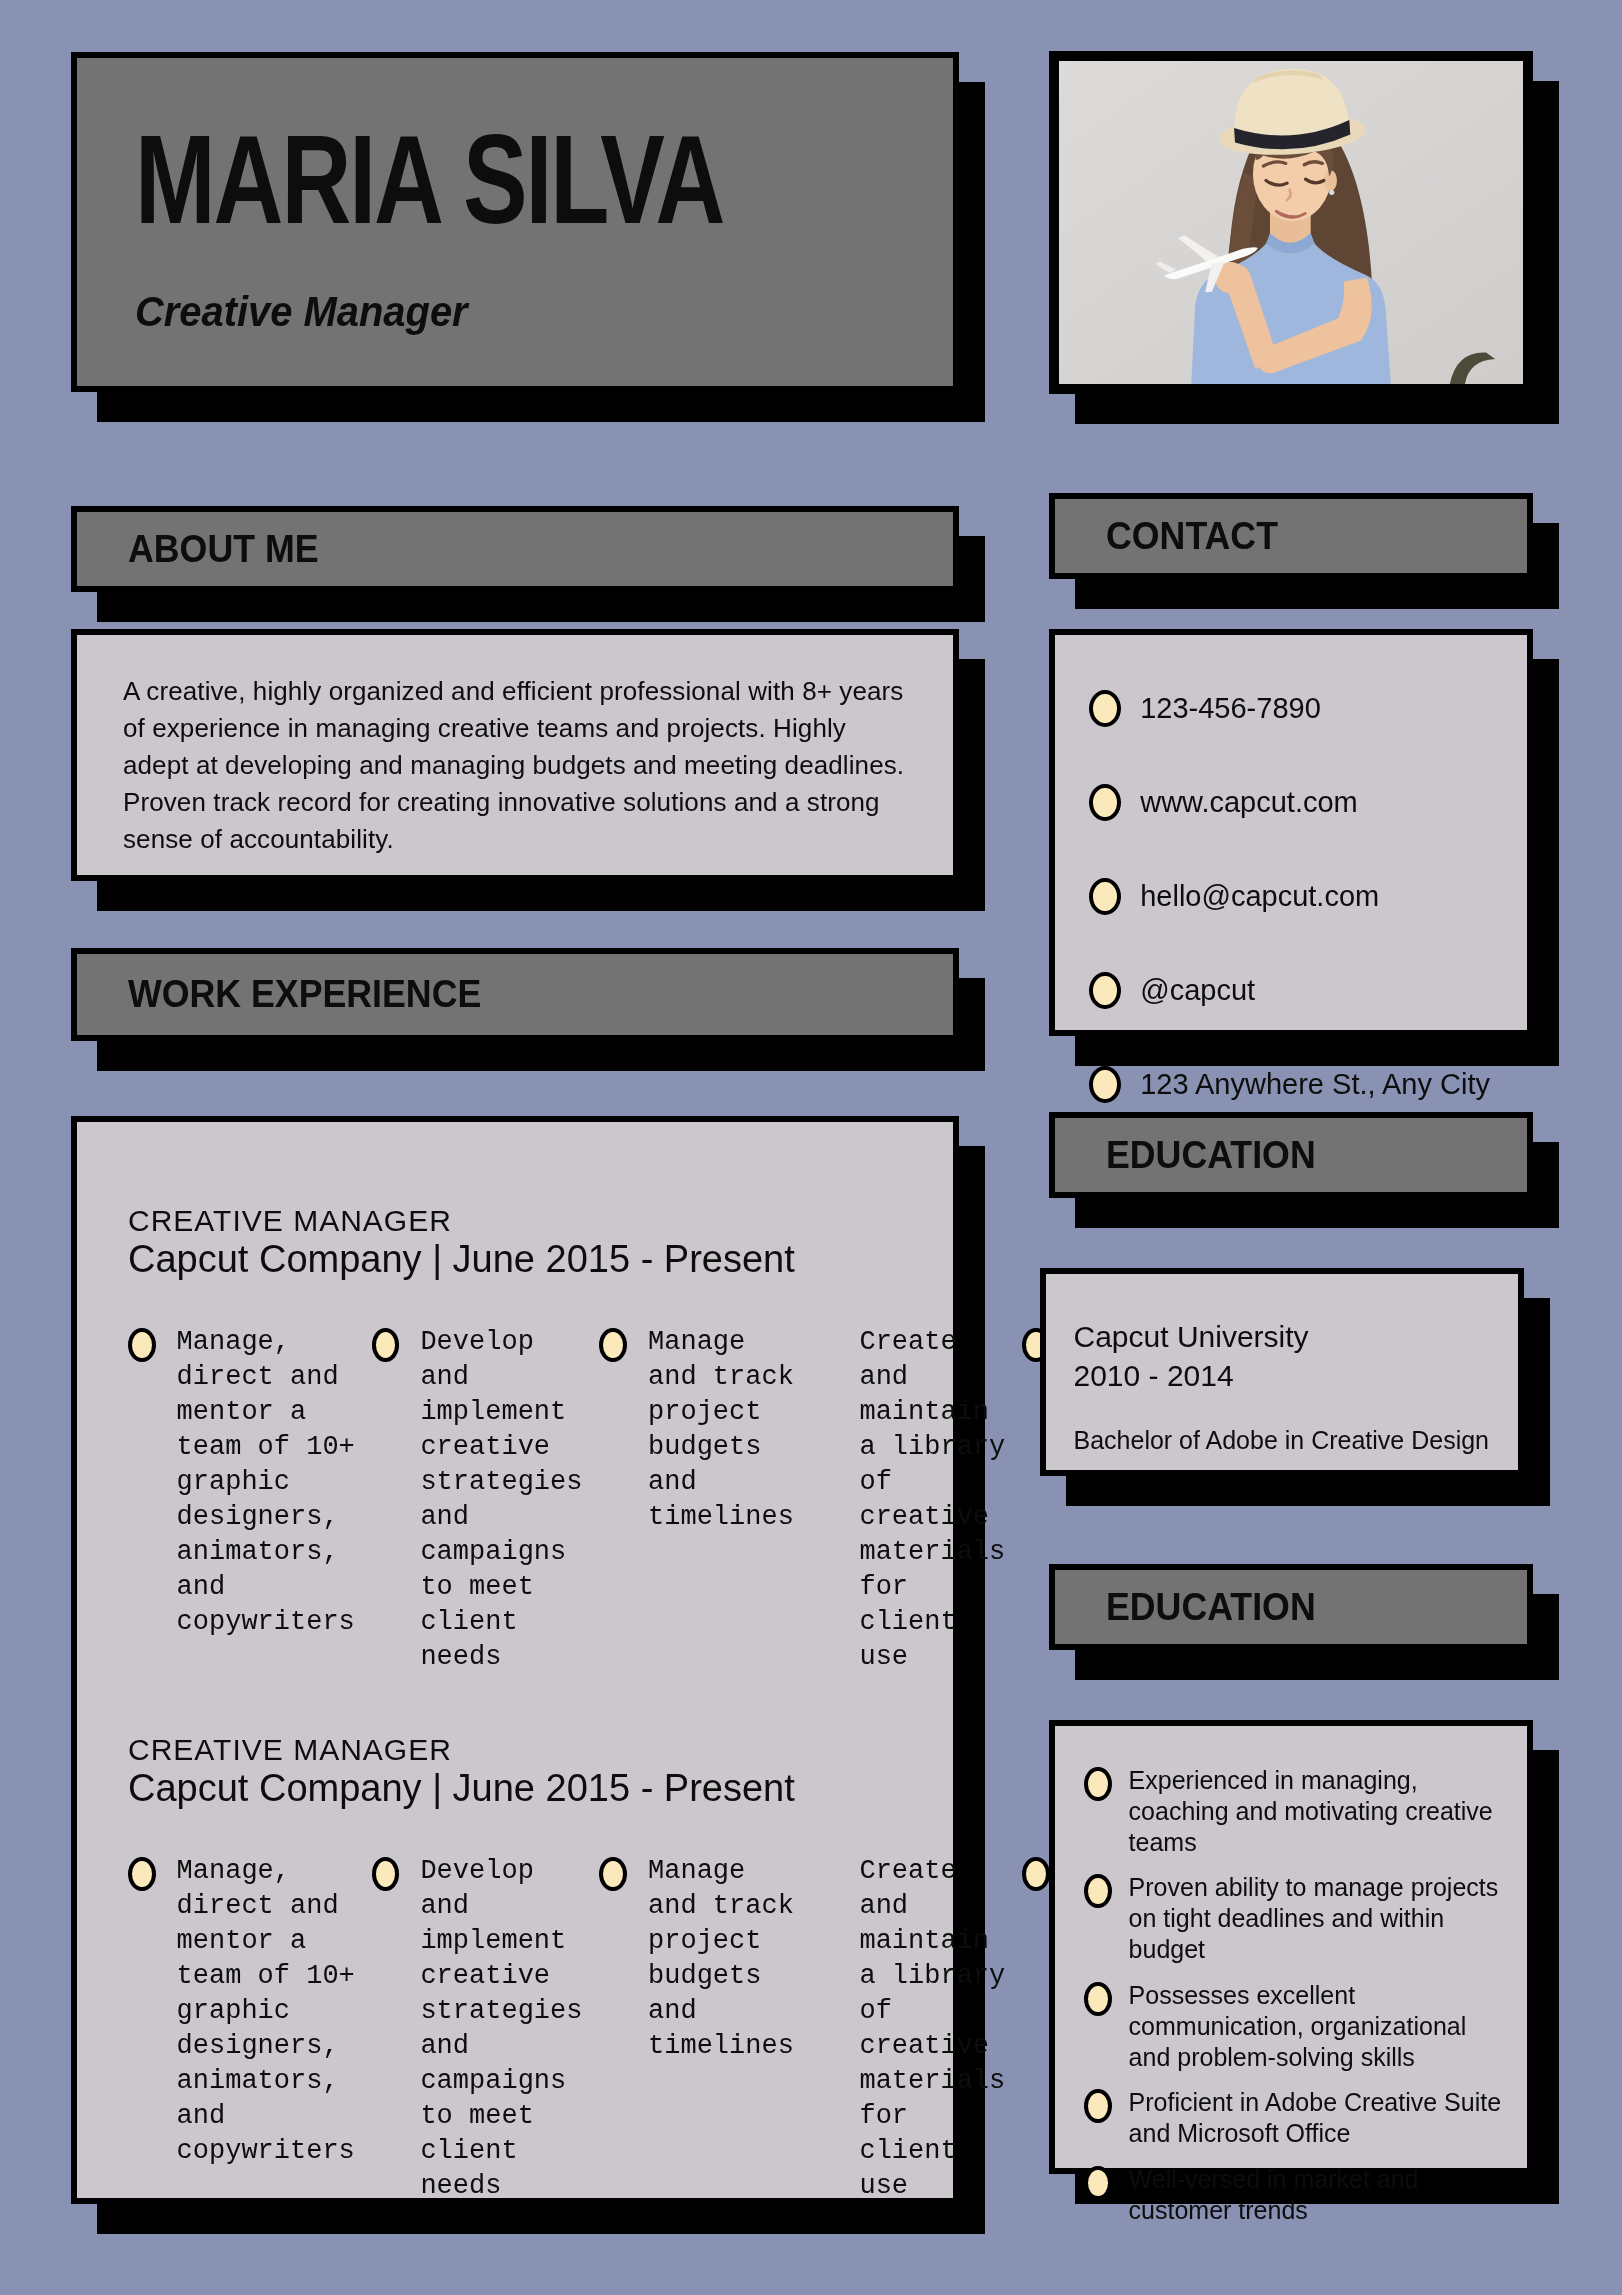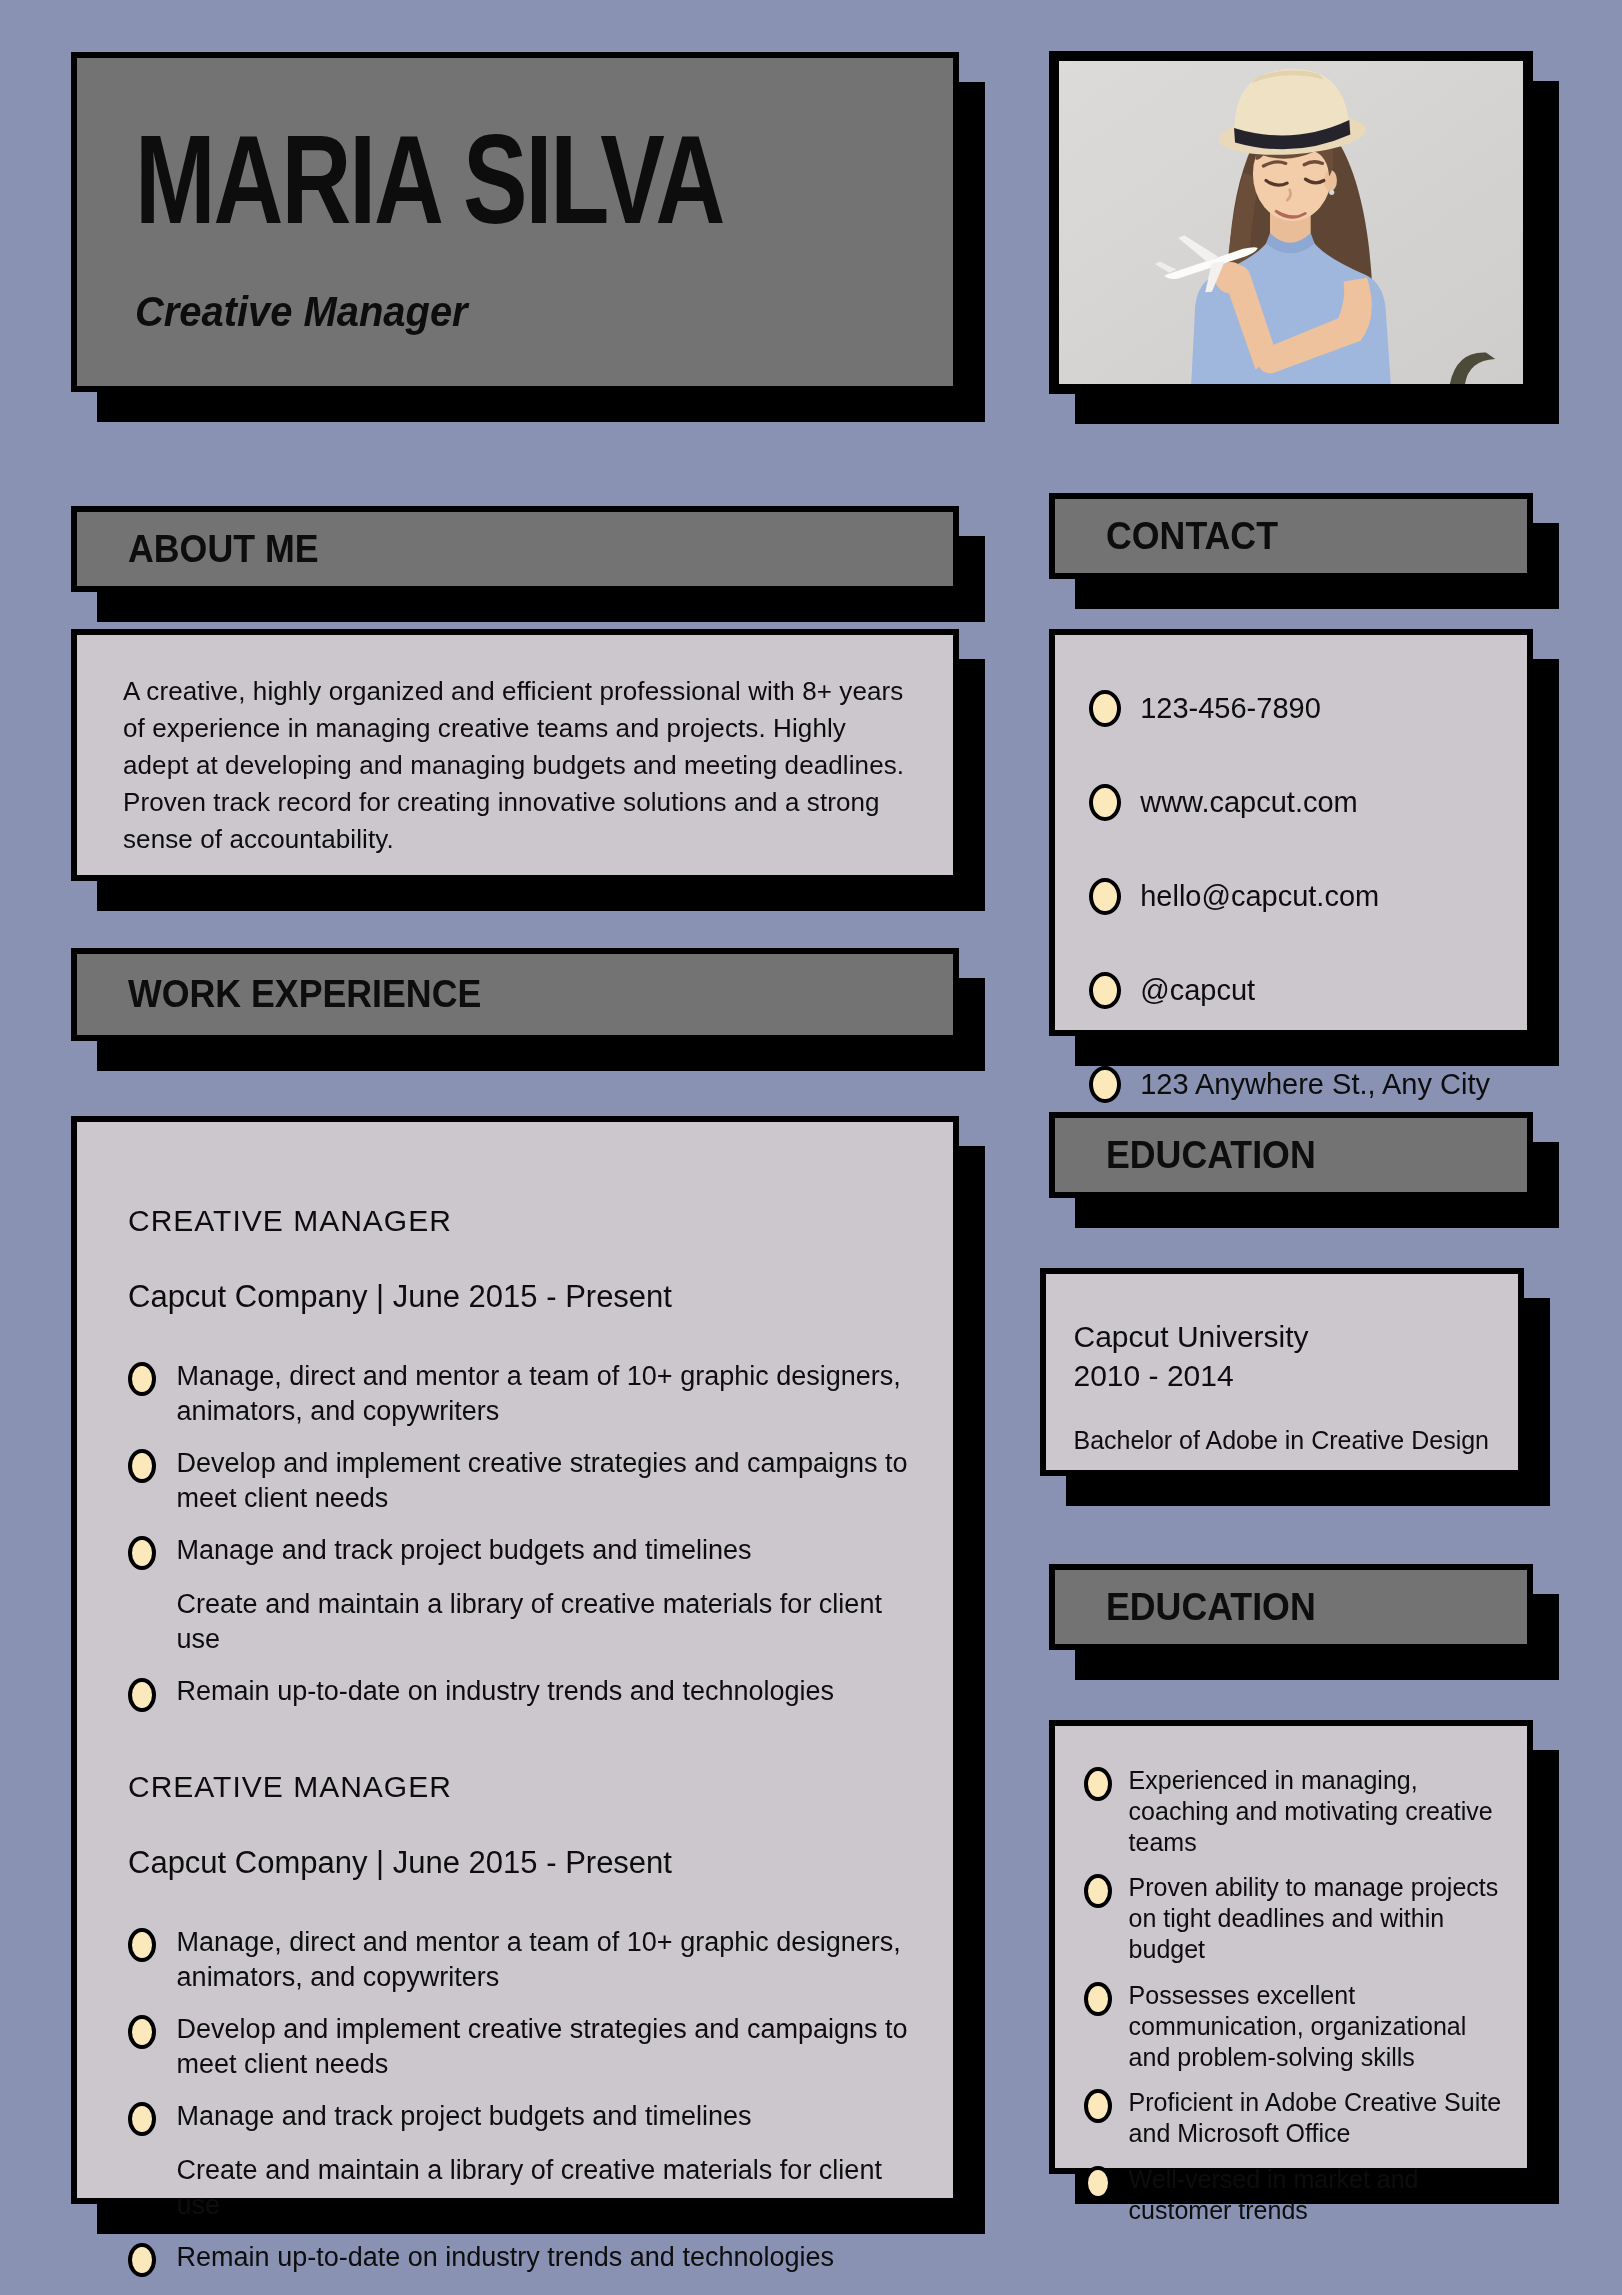--- a/index.html
+++ b/index.html
@@ -40,22 +40,22 @@
   .hdr-contact{left:1049px;top:493px;width:484px;height:86px;}
   .hdr-edu1{left:1049px;top:1112px;width:484px;height:86px;}
   .hdr-edu2{left:1049px;top:1564px;width:484px;height:86px;}
   
   .about-box{left:71px;top:629px;width:888px;height:252px;padding:38px 38px 19.6px 46px;}
   .about-text{font-size:26px;line-height:37px;letter-spacing:0.1px;}
   
   .work-box{left:71px;top:1116px;width:888px;height:1088px;padding:82px 38px 26px 51px;}
   .job + .job{margin-top:58px;}
   .job-title{font-size:30px;letter-spacing:1px;}
-  .job-company{font-size:31px;margin-top:41px;}
-  .bullet-list{margin-top:44px;display:flex;flex-direction:column;gap:17px;}
+  .job-company{font-size:38px;}
+  .bullet-list{margin-top:44px;display:flex;flex-direction:row;gap:17px;font-family:Liberation Mono, monospace;}
   .b-item{display:flex;gap:21px;font-size:27px;line-height:35px;}
   .b-item .marker{
     flex:0 0 auto;width:19.6px;height:26px;margin-top:3.3px;
     border:4.6px solid #000;border-radius:50%;background:#fce9bb;
   }
   .b-item.no-marker .marker{visibility:hidden;}
   
   .contact-box{left:1049px;top:629px;width:484px;height:407px;
     padding:55px 19.6px 39px 34px;display:flex;flex-direction:column;gap:57px;}
   .c-item{display:flex;align-items:center;gap:19.6px;font-size:29px;}

